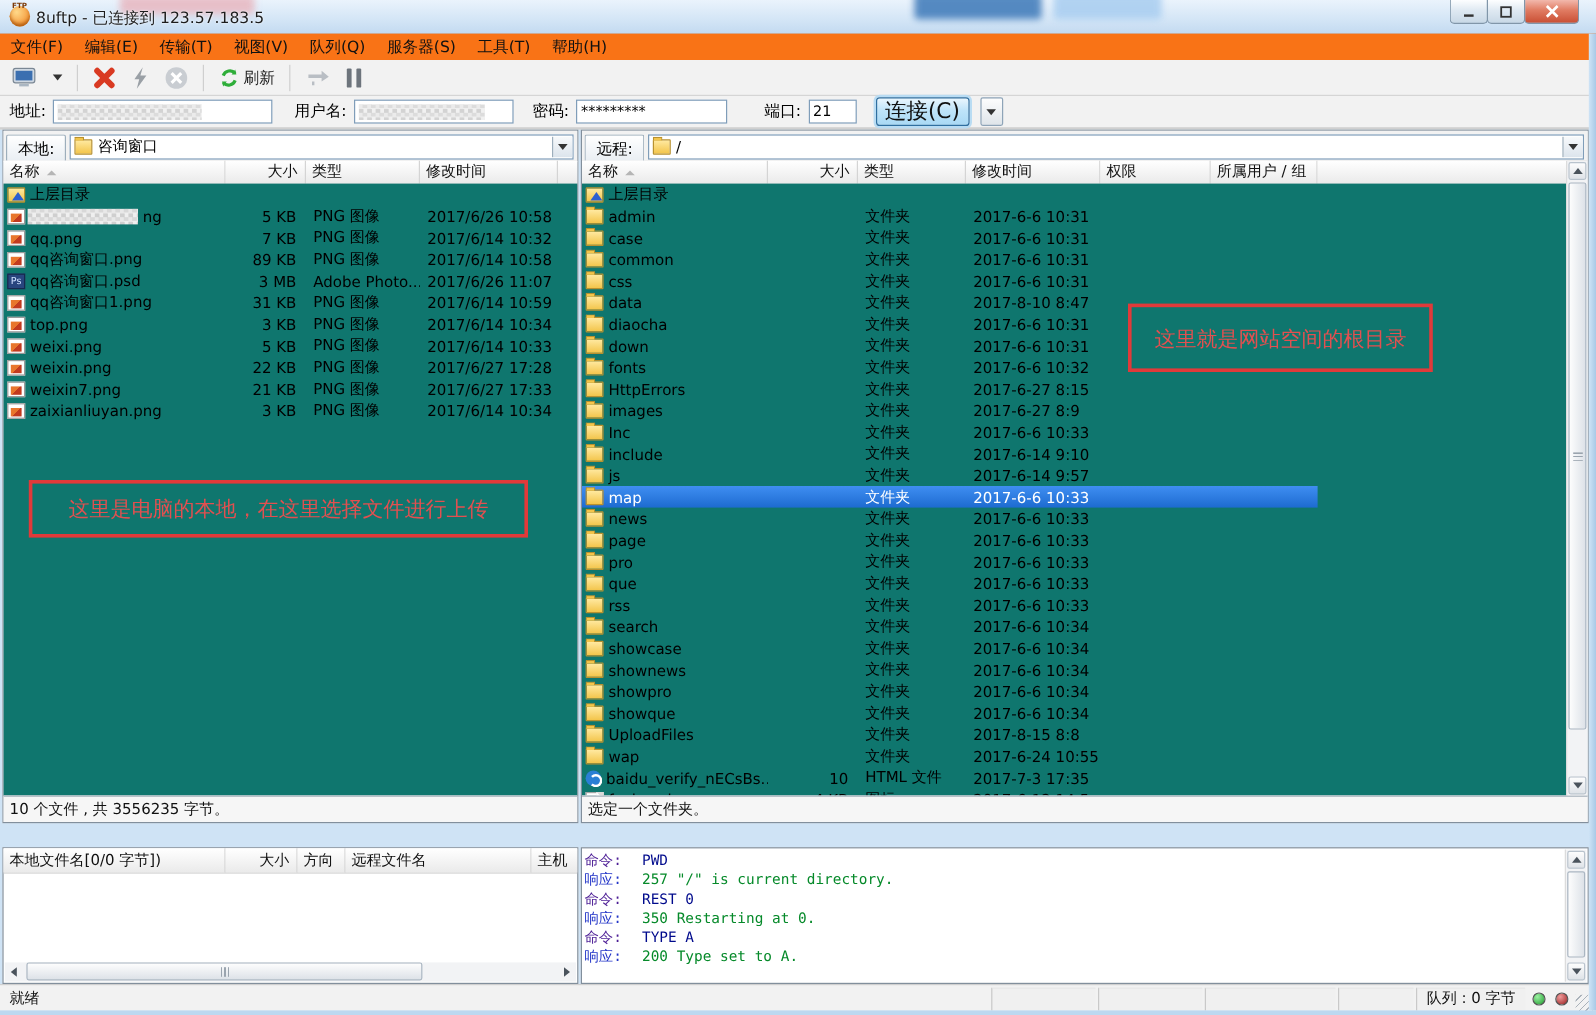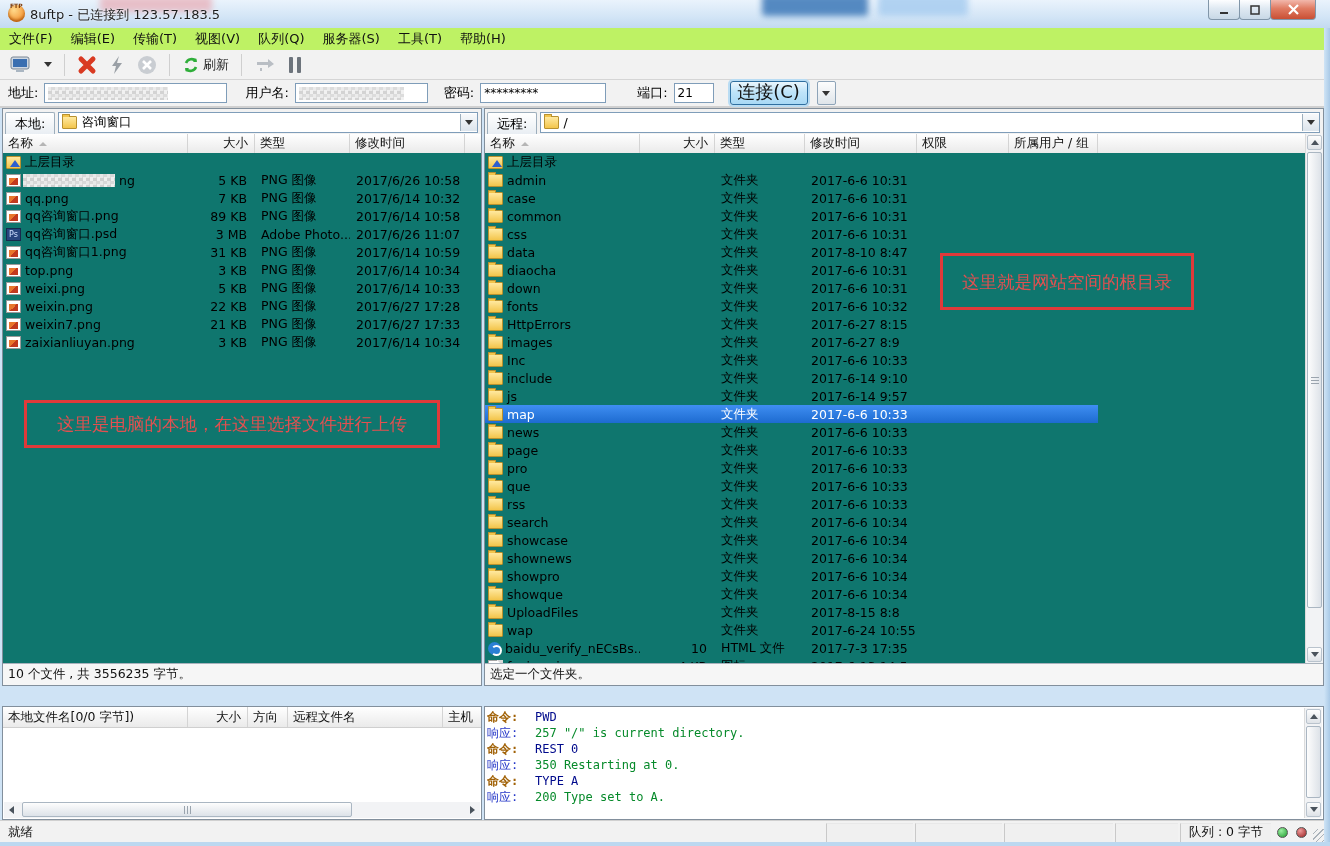--- a/index.html
+++ b/index.html
@@ -16,21 +16,21 @@
   #blur-btn2{left:878px;top:-6px;width:90px;height:22px;background:#a8cdf0;}
   #app-icon{left:8px;top:5px;width:17px;height:17px;border-radius:50%;
     background:radial-gradient(circle at 35% 30%,#ffd98a,#f49a3c 70%,#c96f1e);box-shadow:inset 0 -2px 3px #b45f12;}
   #app-icon::after{content:"FTP";position:absolute;left:2px;top:-3px;font-size:6px;font-weight:bold;color:#7c3a08;}
   #win-controls{right:14px;top:0;display:flex;}
   .winbtn{width:30px;height:19px;border:1px solid #8196a9;border-top:none;display:flex;align-items:center;justify-content:center;
     background:linear-gradient(#fdfeff,#dfe9f2 45%,#c8d8e6);font-size:11px;color:#333;border-radius:0 0 4px 4px;margin-left:-1px;}
   .winbtn.close{background:linear-gradient(#f2b8ac,#e07b62 45%,#c94f34);color:#fff;width:44px;font-weight:bold;}
 
   
-  #menubar{left:0;top:28px;width:1330px;height:22px;background:#bef264;border-bottom:1px solid #d9d9d9;display:flex;align-items:center;}
+  #menubar{left:0;top:28px;width:1330px;height:22px;background:#f97316;border-bottom:1px solid #d9d9d9;display:flex;align-items:center;}
   .menu-item{padding:2px 9px;font-size:13px;color:#111;}
 
   
   #toolbar{left:0;top:50px;width:1330px;height:30px;background:#f2f2f2;border-bottom:1px solid #d5d5d5;display:flex;align-items:center;gap:4px;padding-left:6px;box-sizing:border-box;}
   .tb-sep{width:1px;height:22px;background:#cfcfcf;margin:0 4px;}
   .tb-btn{display:flex;align-items:center;gap:3px;padding:2px 4px;font-size:13px;color:#222;}
   .dd-arrow{width:0;height:0;border-left:4px solid transparent;border-right:4px solid transparent;border-top:5px solid #333;display:inline-block;}
 
   
   #connbar{left:0;top:80px;width:1330px;height:28px;background:#f2f2f2;border-bottom:2px solid #d0d0d0;display:flex;align-items:center;gap:6px;padding-left:8px;box-sizing:border-box;font-size:13px;}
@@ -107,21 +107,21 @@
   #queue-head .hc:nth-child(3){width:40px;} #queue-head .hc:nth-child(4){width:155px;} #queue-head .hc:nth-child(5){flex:1;border-right:none;}
   .hscroll{position:absolute;left:1px;right:1px;bottom:1px;height:16px;background:#f2f3f5;}
   .hs-btn{position:absolute;top:0px;width:15px;height:15px;display:flex;align-items:center;justify-content:center;}
   .hs-thumb{position:absolute;top:0px;height:15px;left:18px;width:330px;background:linear-gradient(#fdfdfd,#dde2e8);border:1px solid #aab6c2;border-radius:2px;box-sizing:border-box;}
   .hs-grip{position:absolute;top:3px;left:50%;width:7px;height:8px;margin-left:-3px;background:repeating-linear-gradient(90deg,#9aa4ae 0 1px,transparent 1px 3px);}
 
   #log-pane{left:484px;top:706px;width:838px;height:112px;overflow:hidden;}
   #log-list{position:absolute;left:2px;top:2px;right:20px;bottom:2px;font-family:"DejaVu Sans Mono","Liberation Mono",monospace;font-size:12px;line-height:16px;overflow:hidden;}
   .log-line{display:flex;}
   .log-label{width:48px;flex:0 0 48px;}
-  .log-line.cmd .log-label{color:#a16207;font-weight:bold;} .log-line.cmd .log-text{color:#000a8c;}
+  .log-line.cmd .log-label{color:#4c1d95;} .log-line.cmd .log-text{color:#000a8c;}
   .log-line.resp .log-label{color:#2436c8;} .log-line.resp .log-text{color:#068a2a;}
   #log-pane .vscroll{top:1px;bottom:1px;right:1px;}
 
   
   #statusbar{left:0;top:820px;width:1330px;height:22px;background:#f2f2f2;border-top:1px solid #d0d0d0;display:flex;align-items:center;font-size:12.5px;color:#111;}
   #status-ready{padding-left:8px;flex:1;}
   .sb-cell{height:18px;border-left:1px solid #c9c9c9;border-top:1px solid #e8e8e8;margin-right:2px;background:#f0f0f0;}
   #queue-size-cell{display:flex;align-items:center;padding:0 8px;}
   .led{width:9px;height:9px;border-radius:50%;margin:0 4px;border:1px solid #555;}
   .led-green{background:radial-gradient(circle at 35% 30%,#9bf0a1,#1e9a2e);}

